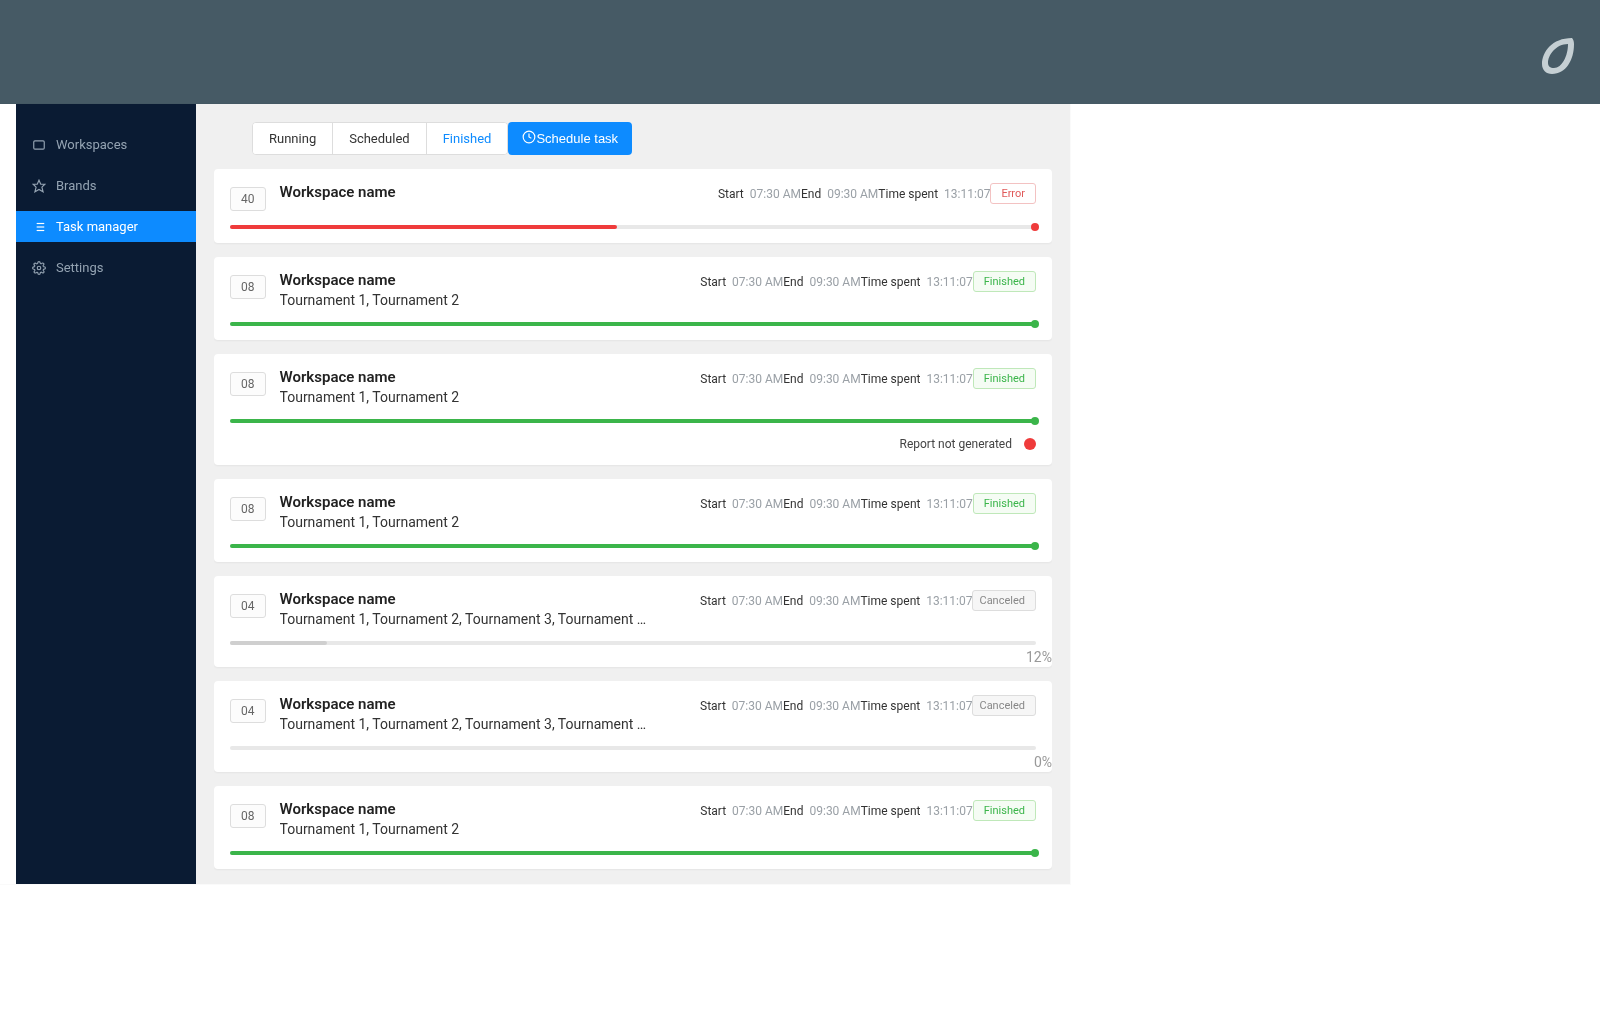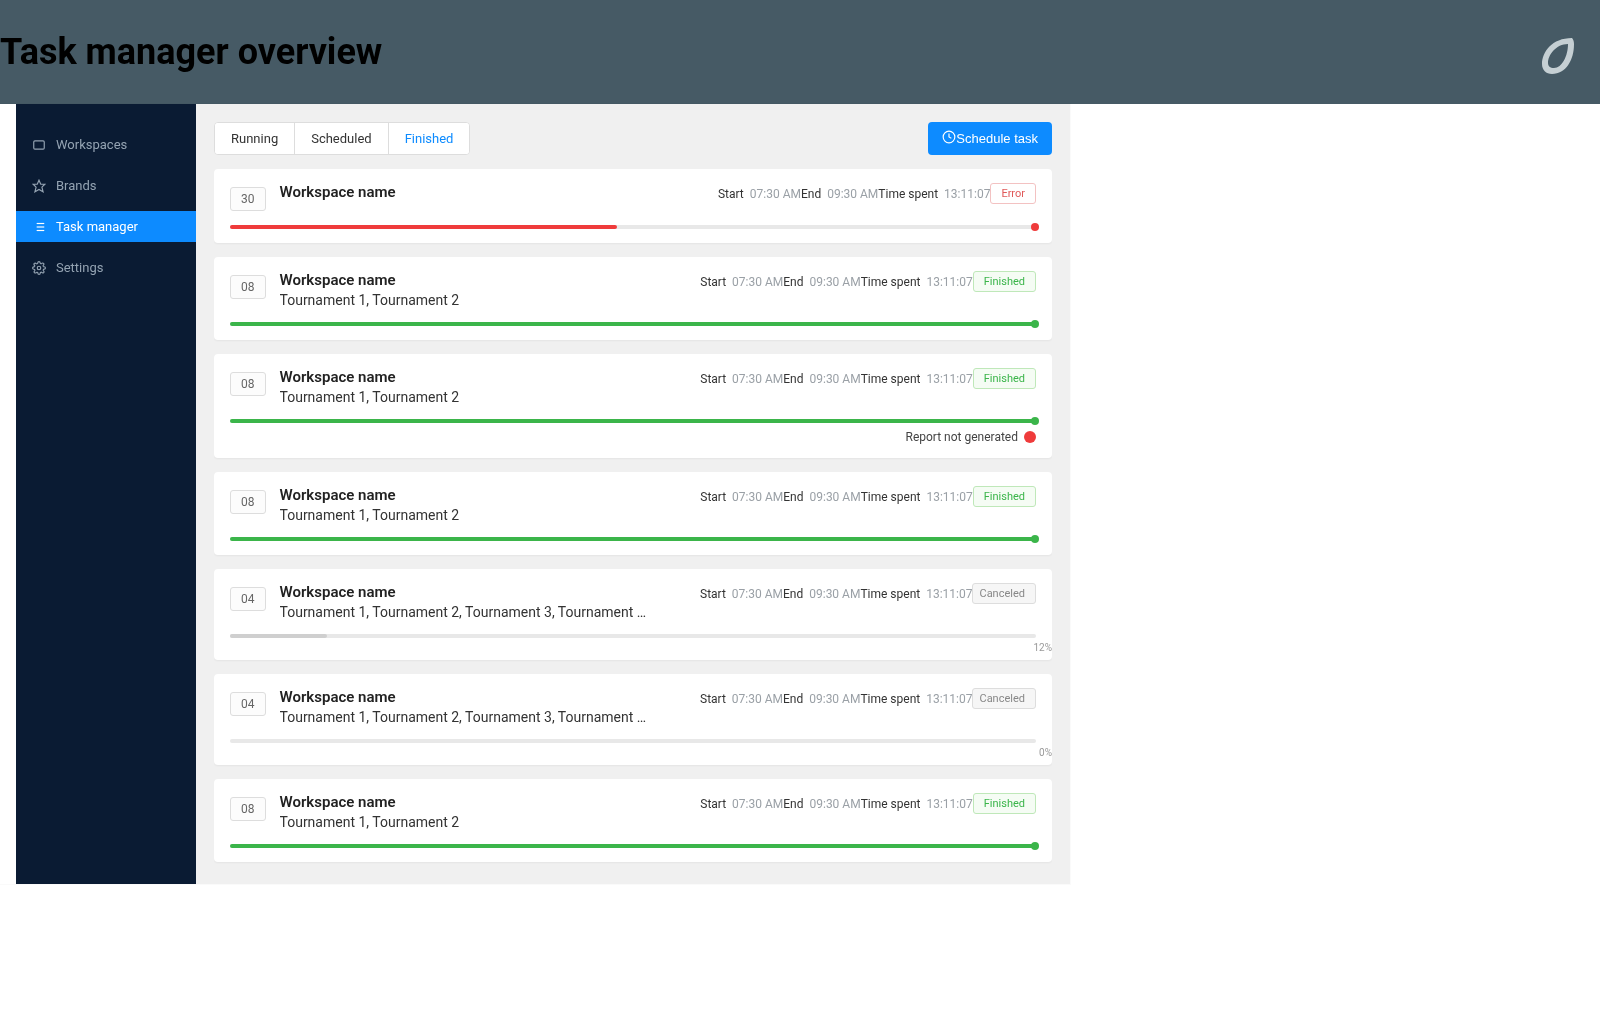--- a/index.html
+++ b/index.html
@@ -64,22 +64,22 @@
   .main {
     flex: 1;
     background: #f0f0f0;
     padding: 18px;
     overflow: hidden;
     position: relative;
   }
   .topbar {
     display: flex;
     align-items: center;
-    justify-content: space-between;
     margin-bottom: 14px;
+    margin-left: 38px;
   }
   .tabs {
     display: flex;
     background: #fff;
     border: 1px solid #ddd;
     border-radius: 4px;
     overflow: hidden;
   }
   .tab {
     padding: 8px 16px;
@@ -183,45 +183,44 @@
     position:absolute;
     right:-3px;
     top:-2px;
     width:8px;
     height:8px;
     border-radius:50%;
   }
   .dot.red { background:#ef3b3b; }
   .dot.green { background:#3bb54a; }
   .pct {
-    font-size:10px;
+    font-size:14px;
     color:#999;
     position:absolute;
     right:0;
     margin-top:4px;
   }
   .footer-note {
-    margin-top: 7px;
+    margin-top: 14px;
     font-size: 12px;
     text-align: right;
     display: flex;
     justify-content: flex-end;
     align-items:center;
-    gap:6px;
+    gap:12px;
     color:#444;
   }
   .footer-note .fd { width:12px; height:12px; border-radius:50%; display:inline-block;}
   .fd.red { background:#ef3b3b;}
   .fd.green { background:#3bb54a;}
 </style>
 </head>
 <body>
 
 <div class="banner">
-  <h1>Task manager overview</h1>
   <svg class="leaf" viewBox="0 0 48 48">
     <path d="M40 8 C20 8 10 22 10 34 C10 40 14 44 20 44 C34 44 42 30 42 14 C42 11 41 9 40 8 Z M22 38 C18 38 16 36 16 33 C16 25 24 14 36 14 C36 26 30 38 22 38 Z" fill="#c5cfd3"></path>
   </svg>
 </div>
 
 <div class="app">
 
   <div class="sidebar">
     <div class="side-item">
       <span class="ico">
@@ -277,21 +276,21 @@
               <polyline points="12 6 12 12 16 14"></polyline>
             </svg>
         </span>
         <span>Schedule task</span>
       </button>
     </div>
 
     <div class="list" id="task-list">
         <div class="card">
           <div class="card-head">
-            <div class="badge-num">30</div>
+            <div class="badge-num">40</div>
             <div class="titleblock">
               <div class="wname">Workspace name</div>
             </div>
             <div class="meta">
               <span><span class="lbl">Start</span> <span class="val">07:30 AM</span></span>
               <span><span class="lbl">End</span> <span class="val">09:30 AM</span></span>
               <span><span class="lbl">Time spent</span> <span class="val">13:11:07</span></span>
               <span class="status error">Error</span>
             </div>
           </div>

